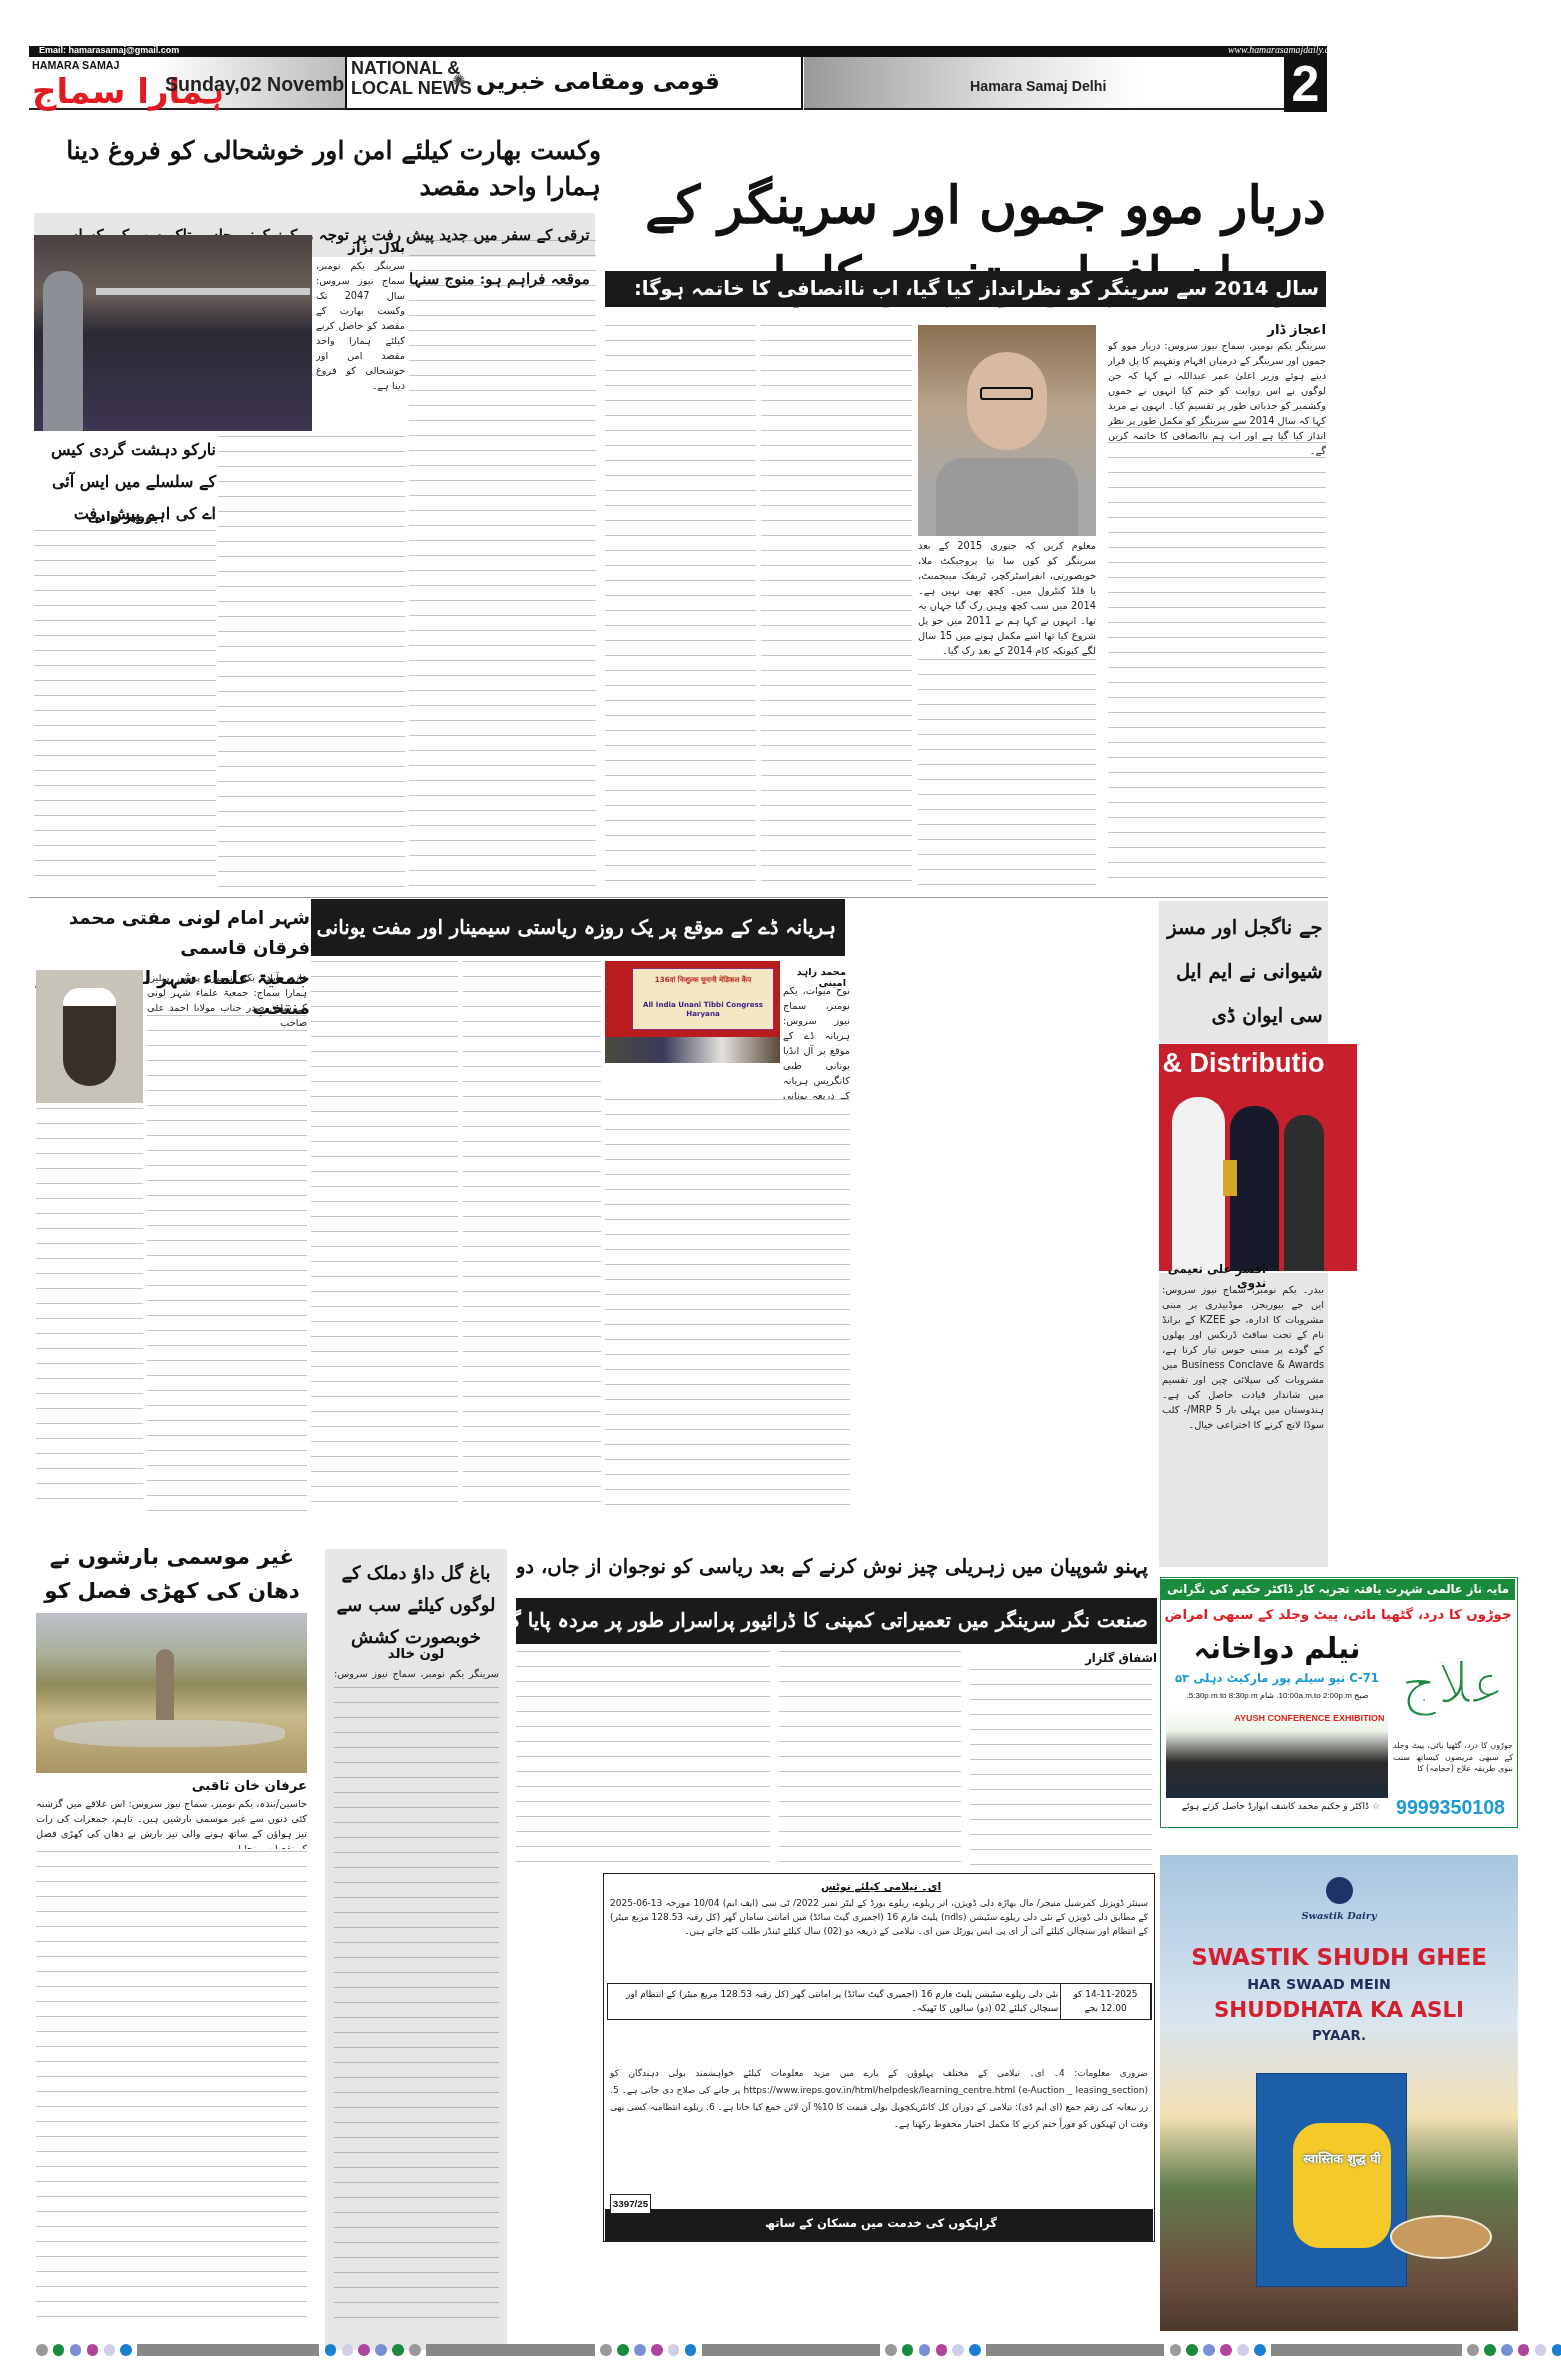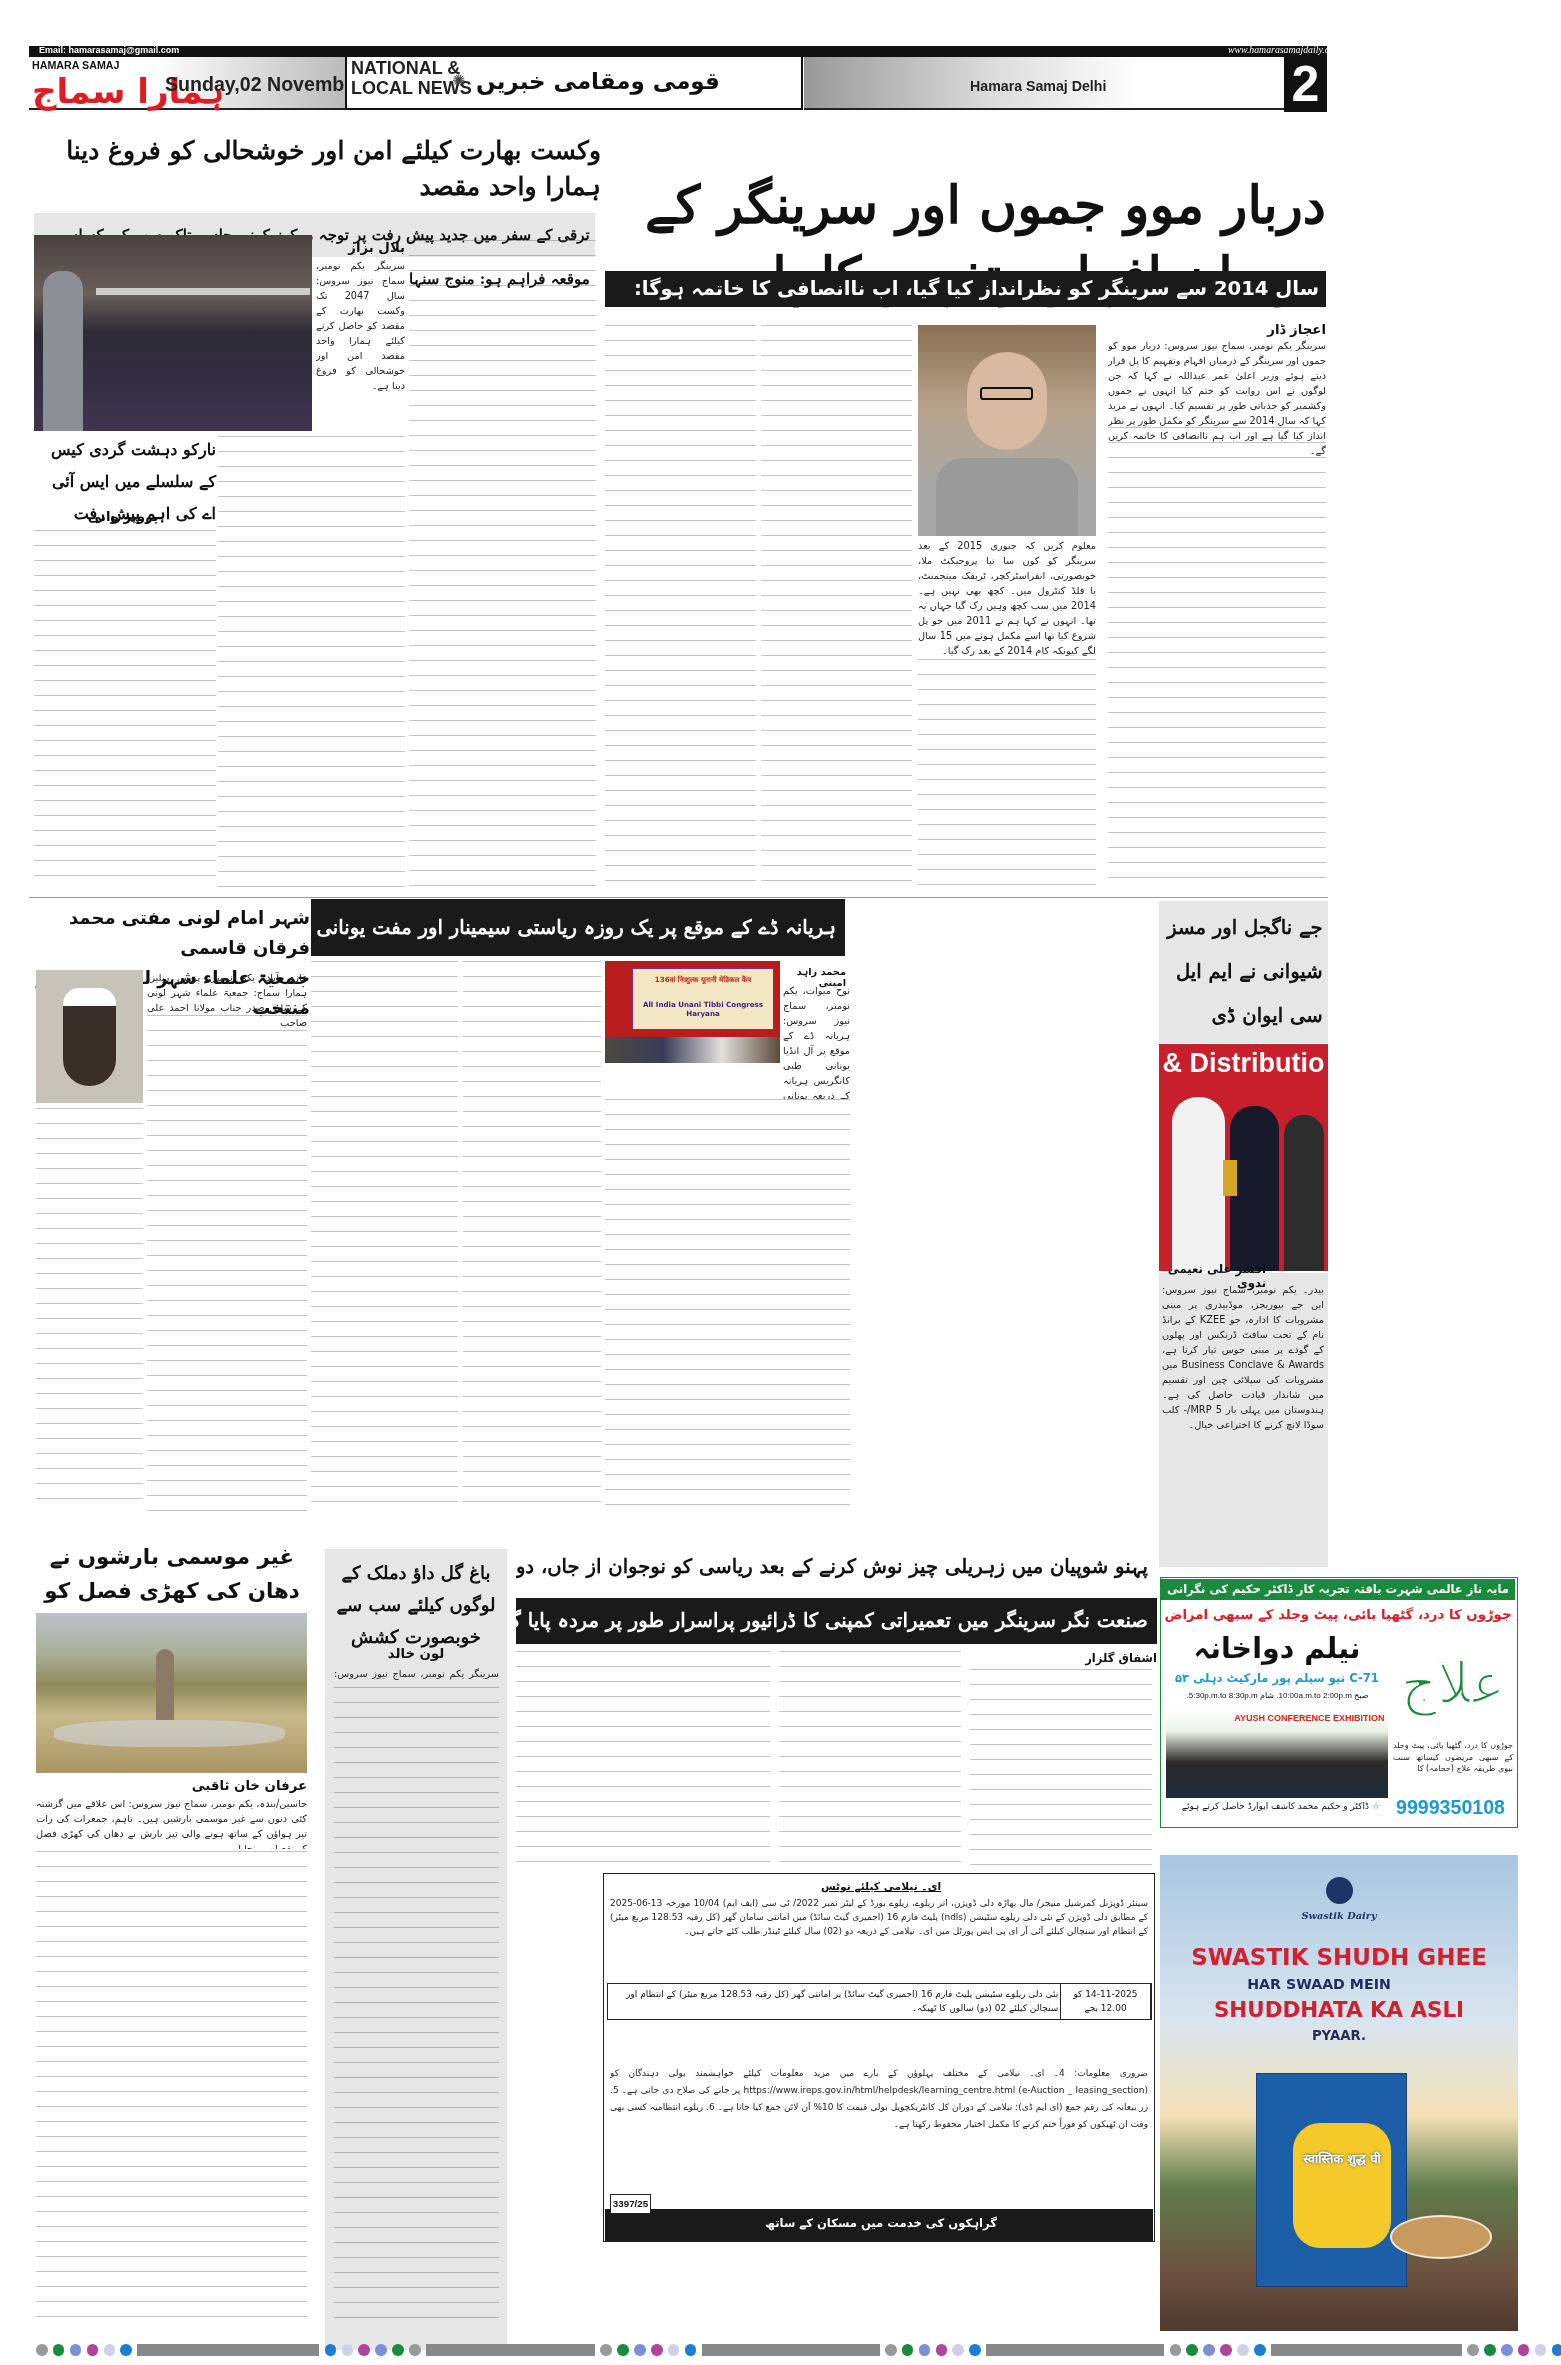--- a/index.html
+++ b/index.html
@@ -115,21 +115,21 @@
   </div>
   <div style="position:absolute;left:0;top:76px;width:175px;height:58px;background:linear-gradient(90deg,#4b4a3e,#3a3b5a,#e3e0dc,#5a4a3a);"></div>
 </div>
 <div class="abs byline rtl" style="left:788px; top:966px; width:58px; font-size:9.8px;">محمد زاہد امینی</div>
 <div class="abs body-text" style="left:783px; top:983px; width:67px; height:116px; overflow:hidden;">نوح میوات، یکم نومبر، سماج نیوز سروس: ہریانہ ڈے کے موقع پر آل انڈیا یونانی طبی کانگریس ہریانہ کے ذریعہ یونانی اپچار جنتا کے دوار مشن 2025 کے</div>
 <div class="abs lines" style="left:311px; top:961px; width:147px; height:552px;"></div>
 <div class="abs lines" style="left:463px; top:961px; width:138px; height:552px;"></div>
 <div class="abs lines" style="left:605px; top:1099px; width:245px; height:414px;"></div>
 
 <div class="abs rtl grey-band" style="left:1159px; top:901px; width:169px; height:142px; font:bold 19.6px/44px 'DejaVu Serif',serif; padding:5.3px;">جے ناگجل اور مسز شیوانی نے ایم ایل سی ایوان ڈی سوزا سے ایوارڈ حاصل کیا</div>
-<div class="abs photo" style="left:1159px; top:1044px; width:169px; height:227px; background:#c7202c;">
+<div class="abs photo" style="left:1159px; top:1044px; width:198px; height:227px; background:#c7202c;">
   <div style="position:absolute;left:3.6px;top:3.6px;font:bold 27px 'Liberation Sans',sans-serif;color:#fff;white-space:nowrap;">&amp; Distributio</div>
   <div style="position:absolute;left:13.3px;top:53px;width:53px;height:174px;background:#f2f2f2;border-radius:25px 25px 0 0;"></div>
   <div style="position:absolute;left:71px;top:62px;width:49px;height:165px;background:#161a2a;border-radius:23px 23px 0 0;"></div>
   <div style="position:absolute;left:125px;top:71px;width:40px;height:156px;background:#2d2d2d;border-radius:19.6px 19.6px 0 0;"></div>
   <div style="position:absolute;left:64px;top:116px;width:14.2px;height:36px;background:#d6a628;"></div>
 </div>
 <div class="abs rtl grey-band" style="left:1159px; top:1273px; width:169px; height:294px;"></div>
 <div class="abs byline rtl" style="left:1159px; top:1262px; width:107px; font-size:11.6px;">افسر علی نعیمی ندوی</div>
 <div class="abs body-text" style="left:1162px; top:1282px; width:162px; height:285px; overflow:hidden;">بیدر۔ یکم نومبر، سماج نیوز سروس: این جے بیوریجز، موڈبیدری پر مبنی مشروبات کا ادارہ، جو KZEE کے برانڈ نام کے تحت سافٹ ڈرنکس اور پھلوں کے گودے پر مبنی جوس تیار کرتا ہے، Business Conclave &amp; Awards میں مشروبات کی سپلائی چین اور تقسیم میں شاندار قیادت حاصل کی ہے۔ ہندوستان میں پہلی بار MRP 5/- کلب سوڈا لانچ کرنے کا اختراعی خیال۔</div>
 

